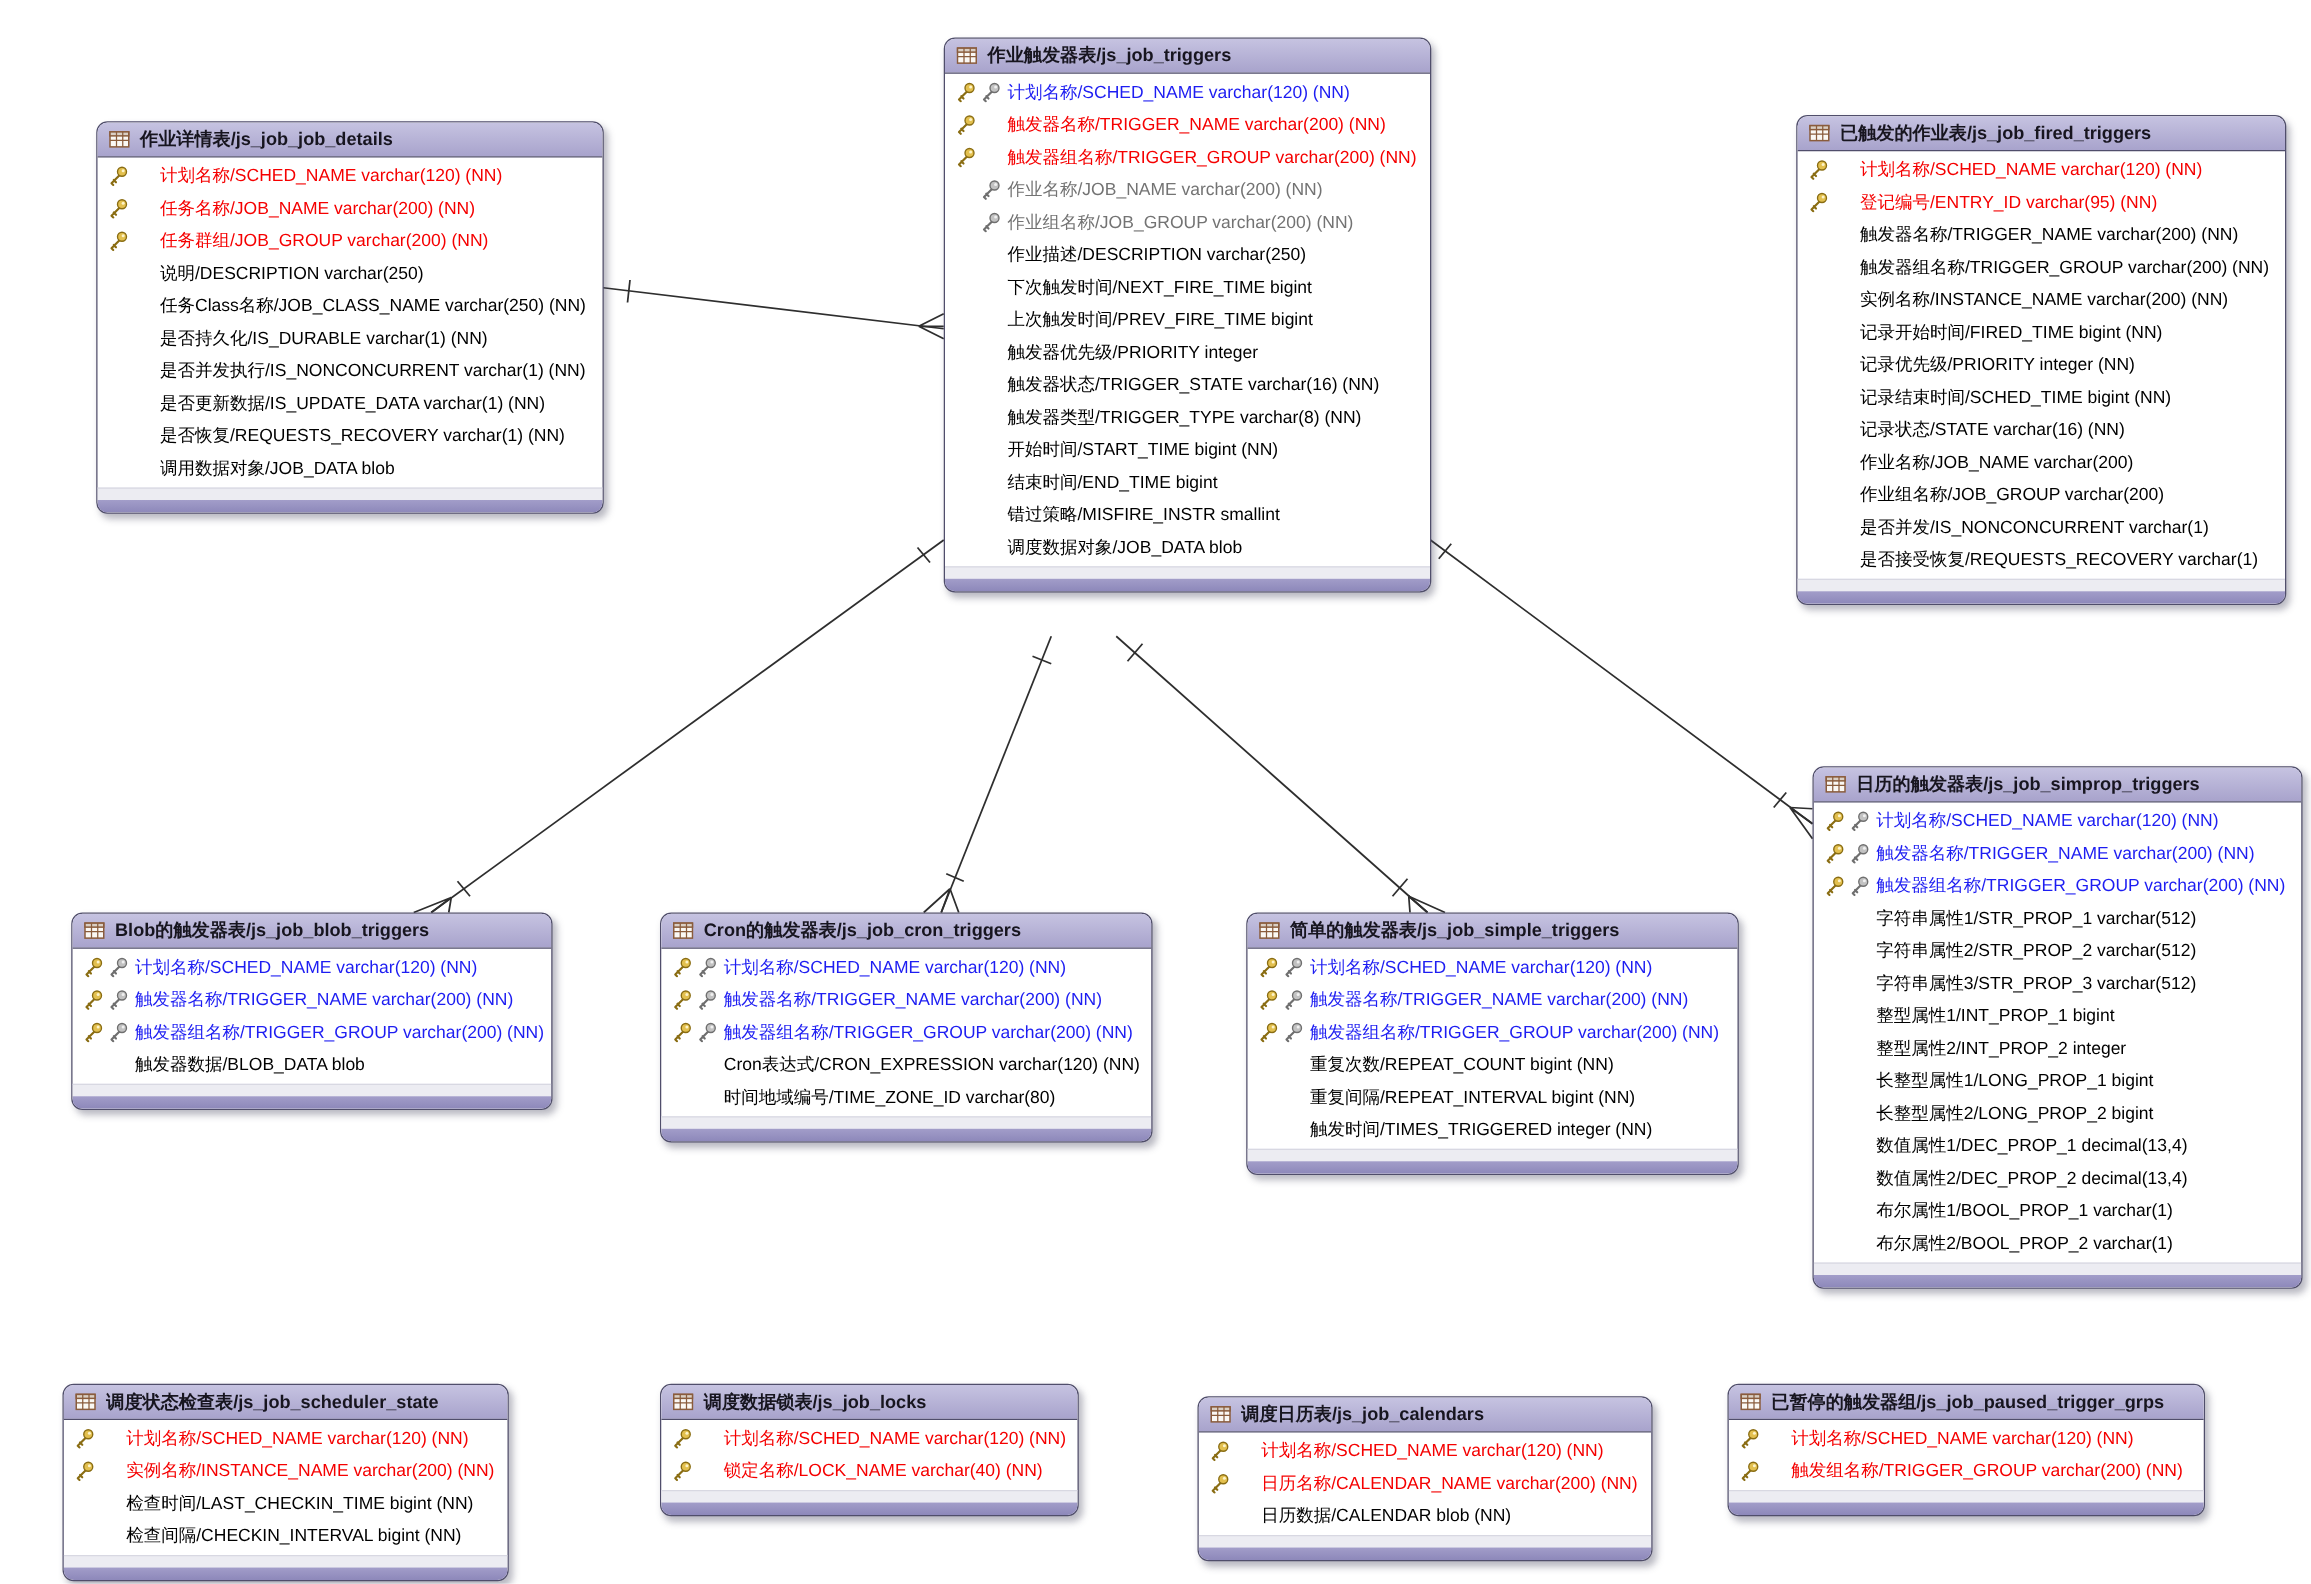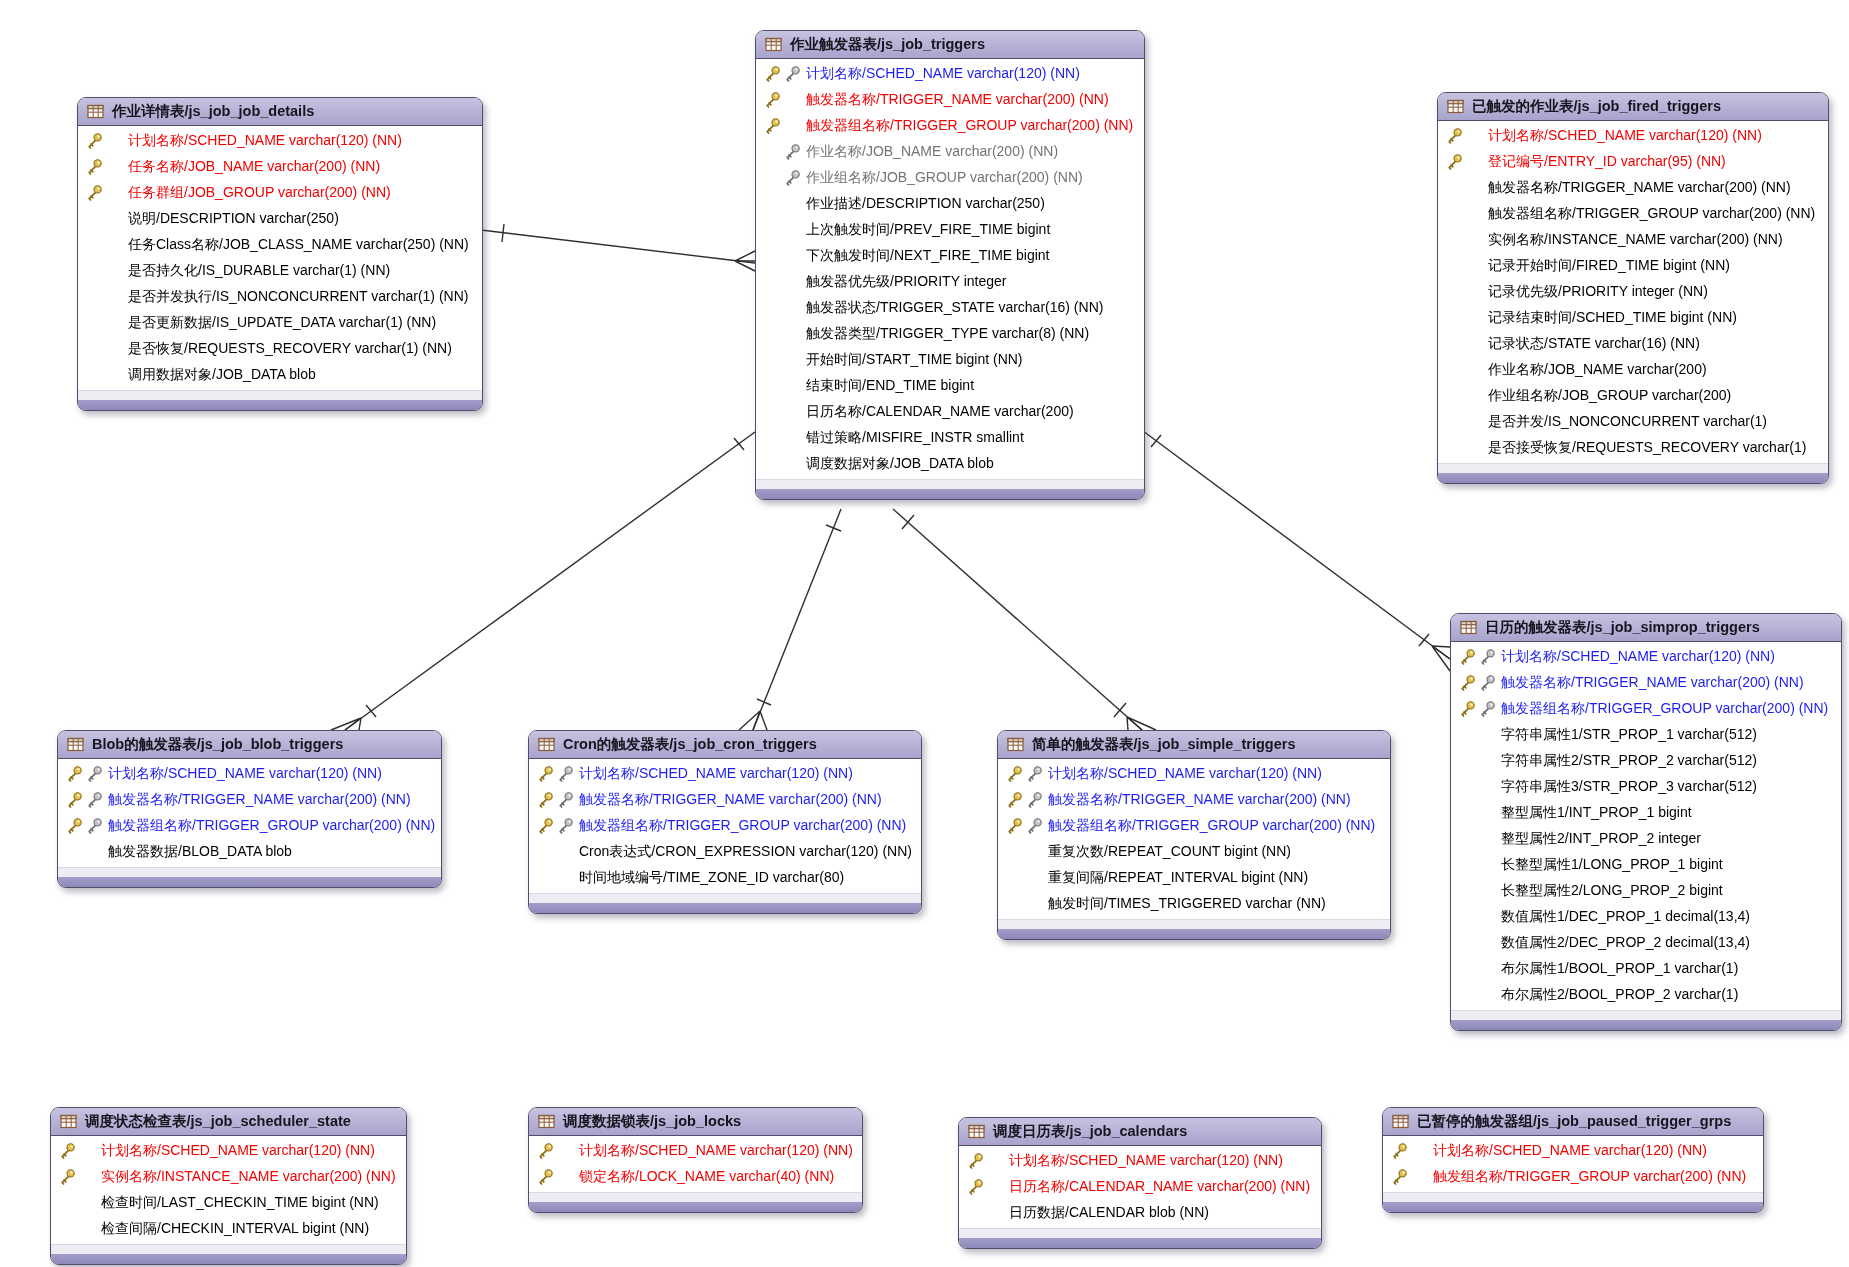--- a/index.html
+++ b/index.html
@@ -193,44 +193,41 @@
               <path d="M10 7.8 L3.2 14.6 M5 12 L6.8 13.8 M3.2 14.6 L4.6 16" stroke="#6f6f6f" stroke-width="1.7" fill="none" stroke-linecap="round"></path>
               <circle cx="11.6" cy="5.4" r="3.6" fill="#c2c2c2" stroke="#6f6f6f" stroke-width="1.1"></circle>
               <circle cx="12.5" cy="4.5" r="1.2" fill="#f0f0f0"></circle>
             </svg></span>
           <span class="label">作业组名称/JOB_GROUP varchar(200) (NN)</span>
         </div>
         <div class="row black">
           <span class="label">作业描述/DESCRIPTION varchar(250)</span>
         </div>
         <div class="row black">
+          <span class="label">下次触发时间/NEXT_FIRE_TIME bigint</span>
+        </div>
+        <div class="row black">
           <span class="label">上次触发时间/PREV_FIRE_TIME bigint</span>
         </div>
         <div class="row black">
-          <span class="label">下次触发时间/NEXT_FIRE_TIME bigint</span>
-        </div>
-        <div class="row black">
           <span class="label">触发器优先级/PRIORITY integer</span>
         </div>
         <div class="row black">
           <span class="label">触发器状态/TRIGGER_STATE varchar(16) (NN)</span>
         </div>
         <div class="row black">
           <span class="label">触发器类型/TRIGGER_TYPE varchar(8) (NN)</span>
         </div>
         <div class="row black">
           <span class="label">开始时间/START_TIME bigint (NN)</span>
         </div>
         <div class="row black">
           <span class="label">结束时间/END_TIME bigint</span>
         </div>
         <div class="row black">
-          <span class="label">日历名称/CALENDAR_NAME varchar(200)</span>
-        </div>
-        <div class="row black">
           <span class="label">错过策略/MISFIRE_INSTR smallint</span>
         </div>
         <div class="row black">
           <span class="label">调度数据对象/JOB_DATA blob</span>
         </div>
       </div>
       <div class="ftr"></div>
       <div class="ftrbar"></div>
   </div>
 
@@ -551,21 +548,21 @@
             </svg></span>
           <span class="label">触发器组名称/TRIGGER_GROUP varchar(200) (NN)</span>
         </div>
         <div class="row black">
           <span class="label">重复次数/REPEAT_COUNT bigint (NN)</span>
         </div>
         <div class="row black">
           <span class="label">重复间隔/REPEAT_INTERVAL bigint (NN)</span>
         </div>
         <div class="row black">
-          <span class="label">触发时间/TIMES_TRIGGERED varchar (NN)</span>
+          <span class="label">触发时间/TIMES_TRIGGERED integer (NN)</span>
         </div>
       </div>
       <div class="ftr"></div>
       <div class="ftrbar"></div>
   </div>
 
   <div class="etable" style="left:50px;top:1107px;width:355px">
     <div class="hdr">
         <span class="ticon"><svg width="17" height="15" viewBox="0 0 17 15">
             <rect x="1" y="1.5" width="15" height="12" fill="#faf8f4" stroke="#8a5c3c" stroke-width="1.2"></rect>

